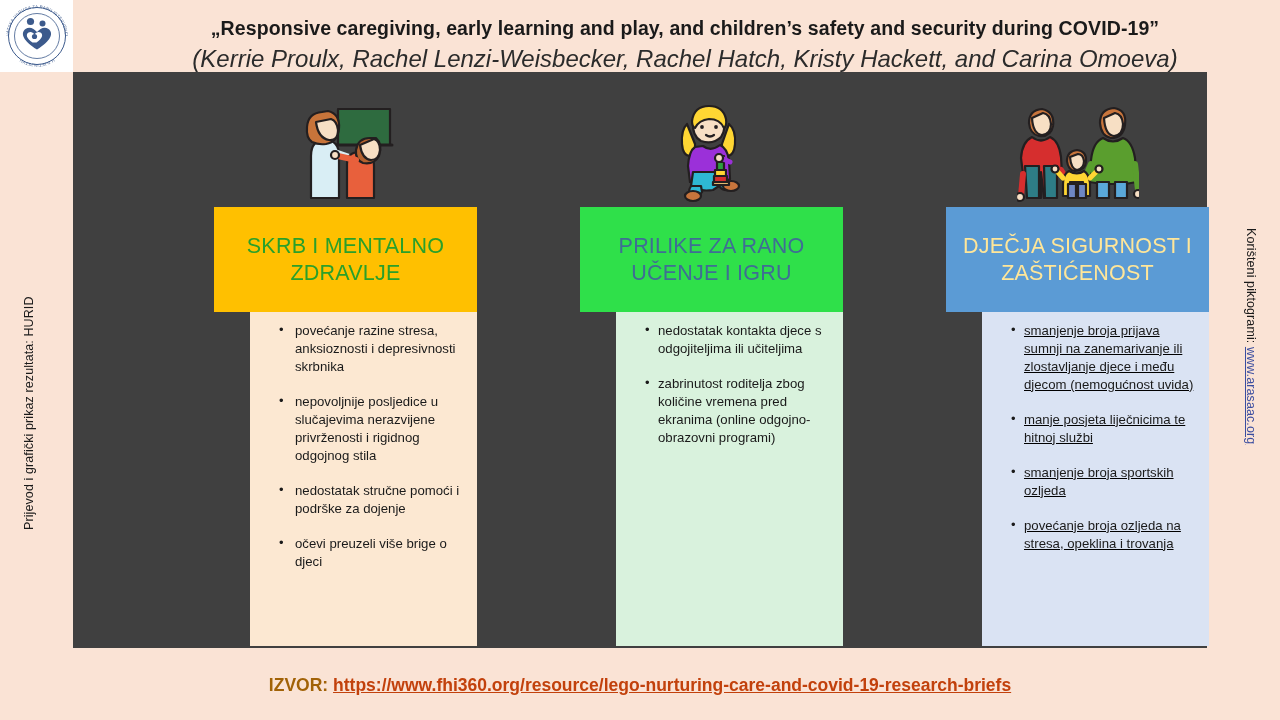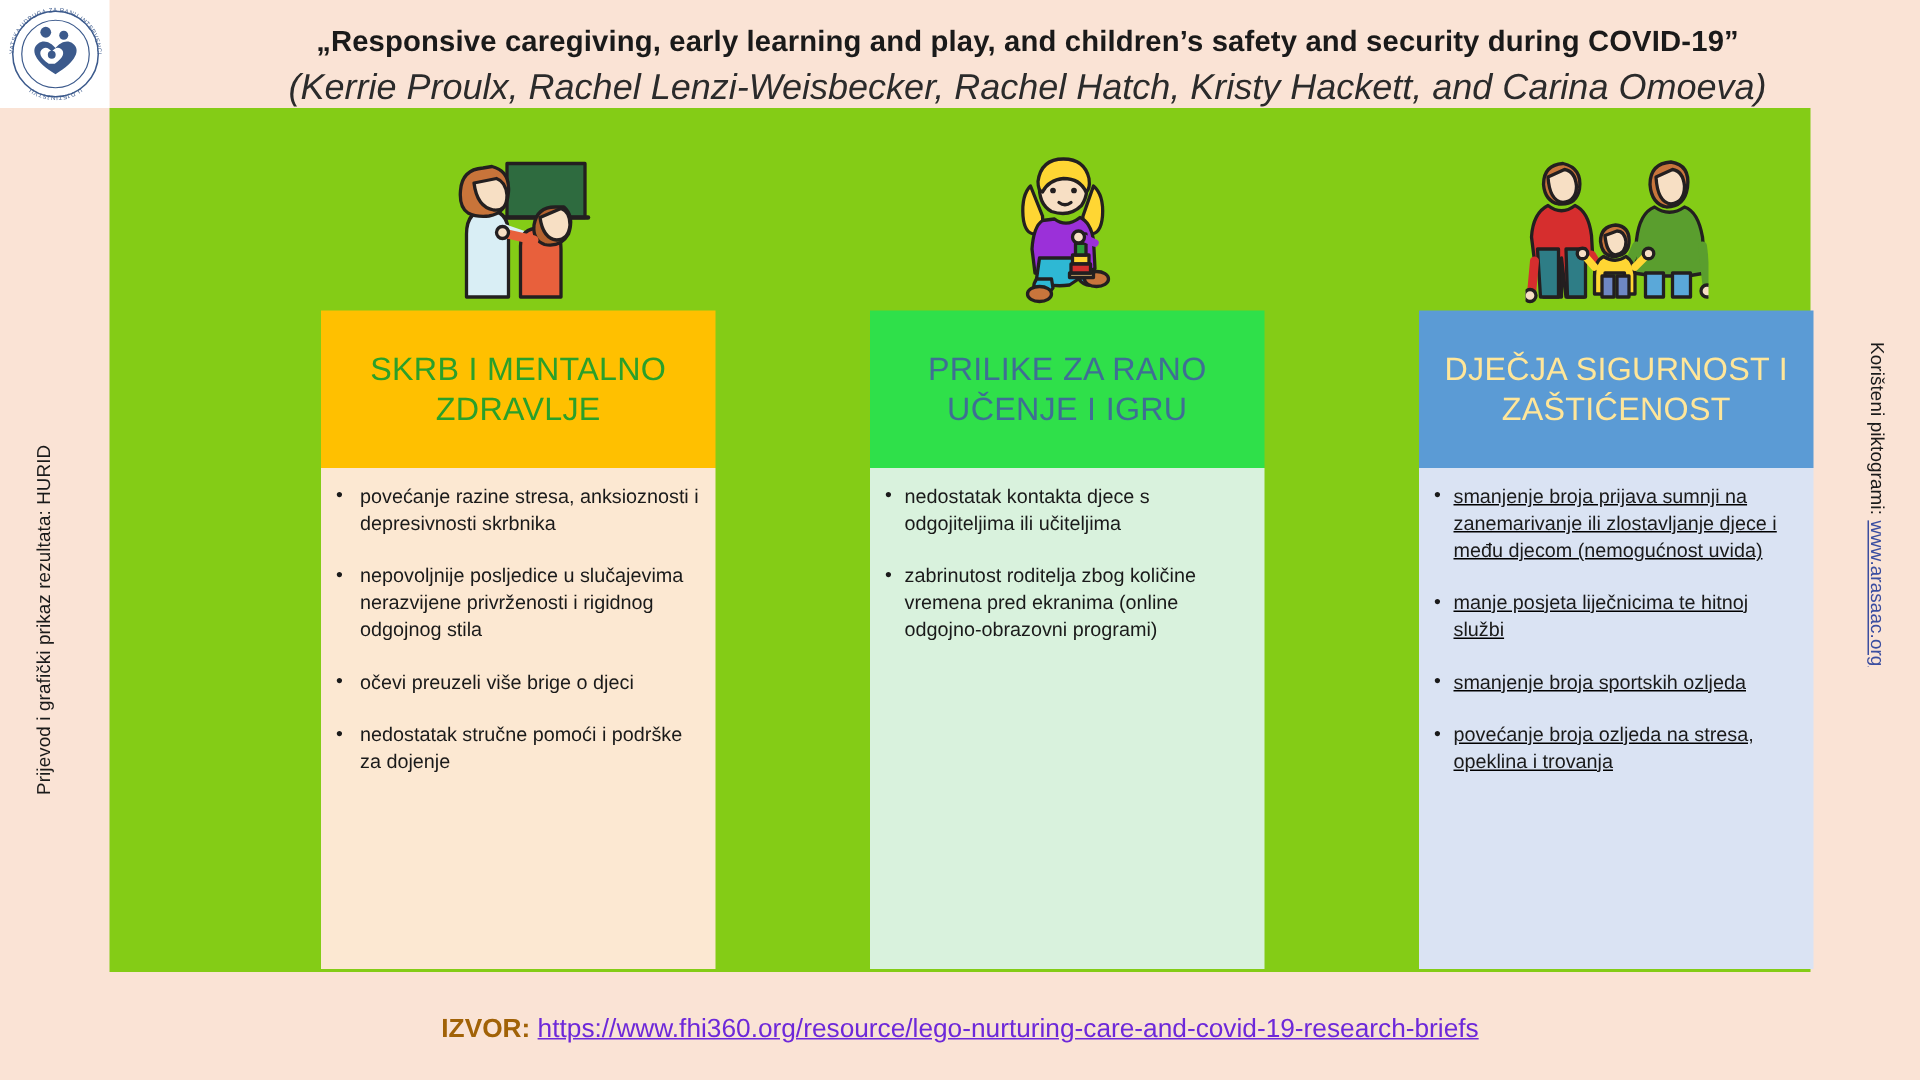--- a/index.html
+++ b/index.html
@@ -45,21 +45,21 @@
     line-height: 1.35;
     margin-top: 2px;
     white-space: nowrap;
   }
 
   
   .card {
     position: absolute;
     left: 73px; top: 72px;
     width: 1134px; height: 576px;
-    background: #84cc16;
+    background: #404040;
   }
 
   
   .side-text {
     position: absolute;
     font-size: 12.5px;
     color: #1a1a1a;
     white-space: nowrap;
     letter-spacing: .1px;
   }
@@ -112,21 +112,22 @@
     padding: 0 8px;
   }
   .col-header-label {
     font-size: 21.5px;
     line-height: 1.22;
     letter-spacing: .2px;
   }
 
   .col-body {
     flex: 1;
-    padding: 10px 10px 10px 10px;
+    padding: 10px 10px 10px 29px;
+    margin-left: 36px;
   }
   .bullets { list-style: none; }
   .bullets li {
     position: relative;
     font-size: 13.2px;
     line-height: 1.36;
     color: #1a1a1a;
     padding-left: 13px;
     margin-bottom: 17px;
   }
@@ -160,23 +161,23 @@
     text-align: center;
     font-size: 17.5px;
     white-space: nowrap;
   }
   .footer-label {
     font-weight: bold;
     color: #a16207;
     margin-top: 32px;
   }
   .footer-link {
-    color: #6d28d9;
+    color: #c2410c;
     text-decoration: underline;
-    font-weight: normal;
+    font-weight: bold;
   }
 </style>
 </head>
 <body>
 
 <div class="slide">
 
   <div class="logo-box">
     <svg width="70" height="70" viewBox="0 0 70 70">
       <defs>
@@ -229,22 +230,22 @@
             </g>
           </svg>
         </div>
         <div class="col-header">
           <div class="col-header-label">SKRB I MENTALNO ZDRAVLJE</div>
         </div>
         <div class="col-body">
           <ul class="bullets">
             <li>povećanje razine stresa, anksioznosti i depresivnosti skrbnika</li>
             <li>nepovoljnije posljedice u slučajevima nerazvijene privrženosti i rigidnog odgojnog stila</li>
+            <li>nedostatak stručne pomoći i podrške za dojenje</li>
             <li>očevi preuzeli više brige o djeci</li>
-            <li>nedostatak stručne pomoći i podrške za dojenje</li>
           </ul>
         </div>
       </div>
 
       <div class="column col-2">
         <div class="pictogram">
           <svg width="78" height="104" viewBox="0 0 78 104">
             <g stroke="#231f20" stroke-width="2.2" stroke-linejoin="round" stroke-linecap="round">
               <path d="M14 24 Q8 30 9 44 Q10 56 17 56 Q23 55 22 44 Z" fill="#ffd633"></path>
               <path d="M56 24 Q63 30 62 44 Q61 56 54 56 Q48 55 49 44 Z" fill="#ffd633"></path>

